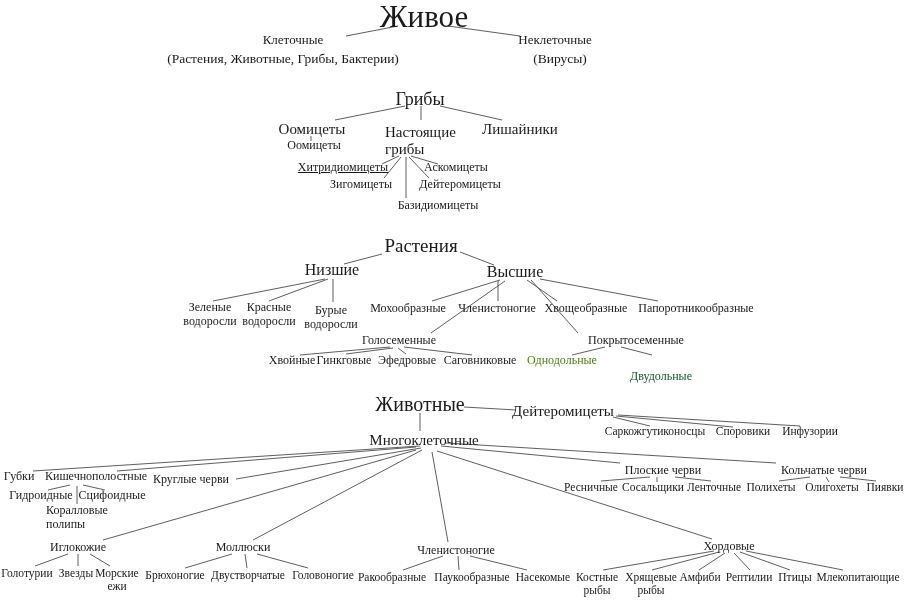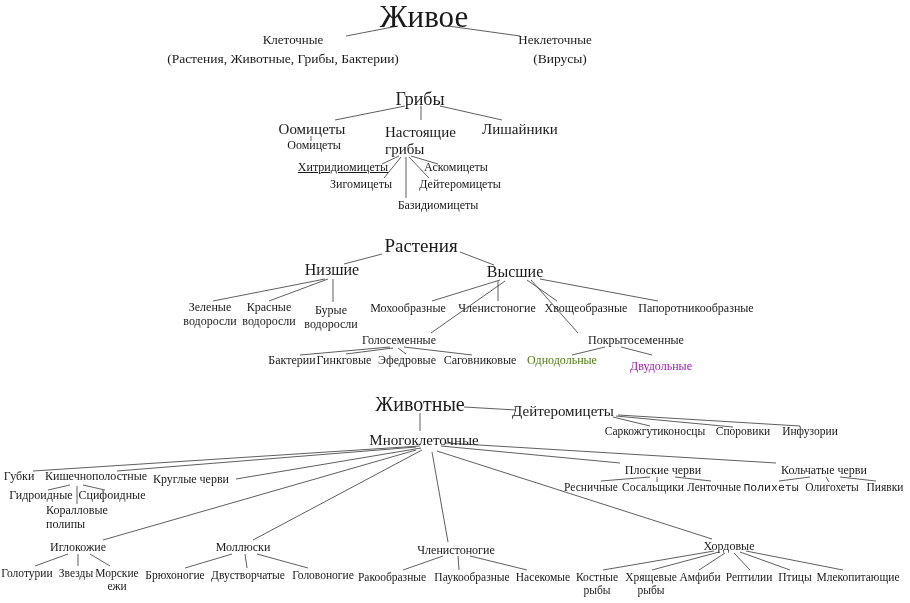--- a/index.html
+++ b/index.html
@@ -130,45 +130,45 @@
     <div class="node s-xs" style="left: 269px; top: 301px; color: rgb(26, 26, 26);">Красные
 водоросли</div>
     <div class="node s-xs" style="left: 331px; top: 304px; color: rgb(26, 26, 26);">Бурые
 водоросли</div>
     <div class="node s-xs" style="left: 408px; top: 302px; color: rgb(26, 26, 26);">Мохообразные</div>
     <div class="node s-xs" style="left: 497px; top: 302px; color: rgb(26, 26, 26);">Членистоногие</div>
     <div class="node s-xs" style="left: 586px; top: 302px; color: rgb(26, 26, 26);">Хвощеобразные</div>
     <div class="node s-xs" style="left: 696px; top: 302px; color: rgb(26, 26, 26);">Папоротникообразные</div>
     <div class="node s-xs" style="left: 399px; top: 334px; color: rgb(26, 26, 26);">Голосеменные</div>
     <div class="node s-xs" style="left: 636px; top: 334px; color: rgb(26, 26, 26);">Покрытосеменные</div>
-    <div class="node s-xs" style="left: 292px; top: 354px; color: rgb(26, 26, 26);">Бактерии</div>
+    <div class="node s-xs" style="left: 292px; top: 354px; color: rgb(26, 26, 26);">Хвойные</div>
     <div class="node s-xs" style="left: 344px; top: 354px; color: rgb(26, 26, 26);">Гинкговые</div>
     <div class="node s-xs" style="left: 407px; top: 354px; color: rgb(26, 26, 26);">Эфедровые</div>
     <div class="node s-xs" style="left: 480px; top: 354px; color: rgb(26, 26, 26);">Саговниковые</div>
     <div class="node s-xs" style="left: 562px; top: 354px; color: #4d7c0f;">Однодольные</div>
-    <div class="node s-xs" style="left: 661px; top: 360px; color: #a21caf;">Двудольные</div>
+    <div class="node s-xs" style="left: 661px; top: 370px; color: #14532d;">Двудольные</div>
     <div class="node s-t20" style="left: 420px; top: 394px; color: rgb(26, 26, 26);">Животные</div>
     <div class="node s-md2" style="left: 563px; top: 403px; color: rgb(26, 26, 26);">Дейтеромицеты</div>
     <div class="node s-xxs" style="left: 655px; top: 425px; color: rgb(26, 26, 26);">Саркожгутиконосцы</div>
     <div class="node s-xxs" style="left: 743px; top: 425px; color: rgb(26, 26, 26);">Споровики</div>
     <div class="node s-xxs" style="left: 810px; top: 425px; color: rgb(26, 26, 26);">Инфузории</div>
     <div class="node s-md2" style="left: 424px; top: 432px; color: rgb(26, 26, 26);">Многоклеточные</div>
     <div class="node s-xs" style="left: 19px; top: 470px; color: rgb(26, 26, 26);">Губки</div>
     <div class="node s-xs" style="left: 96px; top: 470px; color: rgb(26, 26, 26);">Кишечнополостные</div>
     <div class="node s-xs" style="left: 191px; top: 473px; color: rgb(26, 26, 26);">Круглые черви</div>
     <div class="node s-xs" style="left: 41px; top: 489px; color: rgb(26, 26, 26);">Гидроидные</div>
     <div class="node s-xs" style="left: 112px; top: 489px; color: rgb(26, 26, 26);">Сцифоидные</div>
     <div class="node s-xs anchor-left" style="left: 46px; top: 504px; color: rgb(26, 26, 26);">Коралловые
 полипы</div>
     <div class="node s-xs" style="left: 663px; top: 464px; color: rgb(26, 26, 26);">Плоские черви</div>
     <div class="node s-xxs" style="left: 591px; top: 481px; color: rgb(26, 26, 26);">Ресничные</div>
     <div class="node s-xxs" style="left: 653px; top: 481px; color: rgb(26, 26, 26);">Сосальщики</div>
     <div class="node s-xxs" style="left: 714px; top: 481px; color: rgb(26, 26, 26);">Ленточные</div>
     <div class="node s-xs" style="left: 824px; top: 464px; color: rgb(26, 26, 26);">Кольчатые черви</div>
-    <div class="node s-xxs" style="left: 771px; top: 481px; color: rgb(26, 26, 26); font-family: Liberation Mono, monospace;">Полихеты</div>
+    <div class="node s-xxs" style="left: 771px; top: 481px; color: rgb(26, 26, 26);">Полихеты</div>
     <div class="node s-xxs" style="left: 832px; top: 481px; color: rgb(26, 26, 26);">Олигохеты</div>
     <div class="node s-xxs" style="left: 885px; top: 481px; color: rgb(26, 26, 26);">Пиявки</div>
     <div class="node s-xs" style="left: 78px; top: 541px; color: rgb(26, 26, 26);">Иглокожие</div>
     <div class="node s-xxs" style="left: 27px; top: 567px; color: rgb(26, 26, 26);">Голотурии</div>
     <div class="node s-xxs" style="left: 76px; top: 567px; color: rgb(26, 26, 26);">Звезды</div>
     <div class="node s-xxs" style="left: 117px; top: 567px; color: rgb(26, 26, 26);">Морские
 ежи</div>
     <div class="node s-xs" style="left: 243px; top: 541px; color: rgb(26, 26, 26);">Моллюски</div>
     <div class="node s-xxs" style="left: 175px; top: 569px; color: rgb(26, 26, 26);">Брюхоногие</div>
     <div class="node s-xxs" style="left: 248px; top: 569px; color: rgb(26, 26, 26);">Двустворчатые</div>

